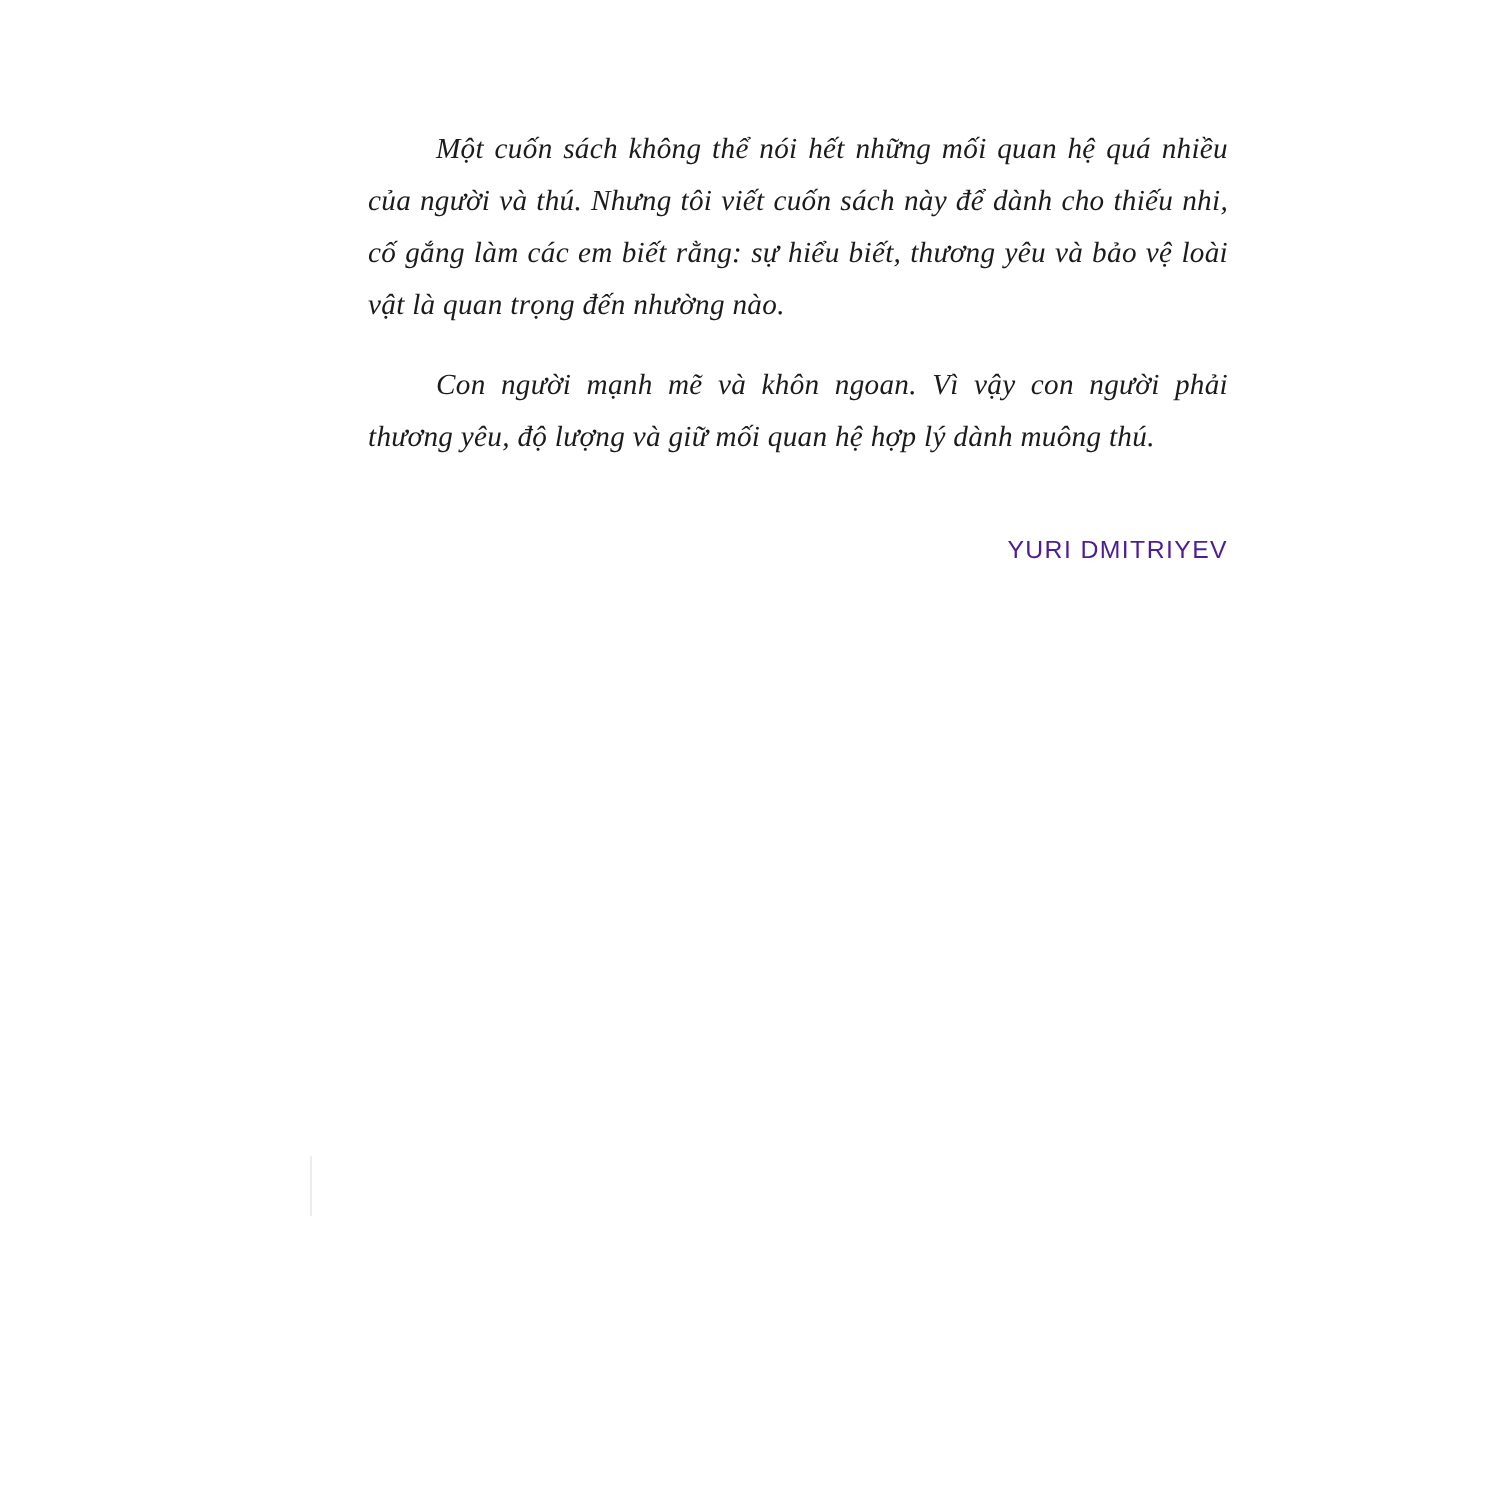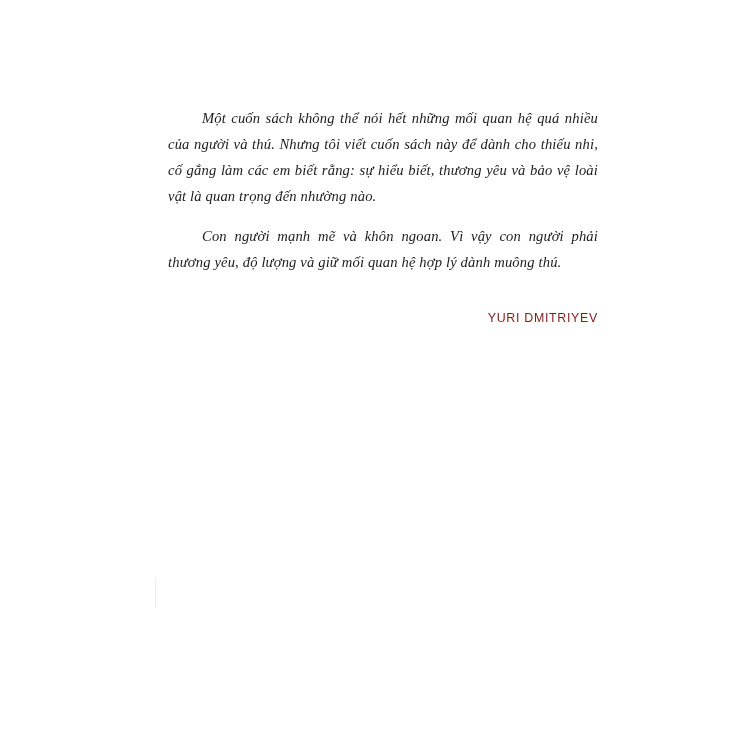--- a/index.html
+++ b/index.html
@@ -14,24 +14,23 @@
     overflow: hidden;
   }
   .page {
     position: relative;
     width: 750px;
     height: 750px;
     background: #ffffff;
   }
   .page-content {
     position: absolute;
-    left: 168px;
+    left: 184px;
     top: 62px;
     width: 430px;
-    margin-top: 43px;
   }
   .para {
     font-style: italic;
     font-size: 14.6px;
     line-height: 26px;
     color: #1b1b1b;
     text-align: justify;
     text-justify: inter-word;
     margin: 0 0 6px 0;
     letter-spacing: 0.15px;
@@ -41,21 +40,21 @@
   }
   .para.second {
     margin-top: 14px;
   }
   .attribution {
     margin-top: 36px;
     text-align: right;
     font-style: normal;
     font-size: 12.4px;
     letter-spacing: 0.7px;
-    color: #7f1d1d;
+    color: #4c1d95;
     font-family: "Liberation Sans", sans-serif;
   }
   .edge-mark {
     position: absolute;
     left: 155px;
     top: 578px;
     width: 1px;
     height: 30px;
     background: #ededed;
   }

